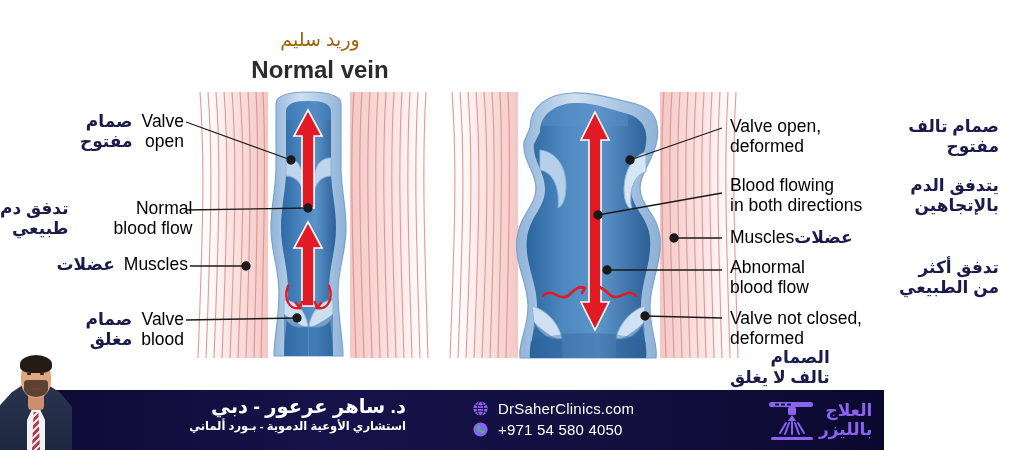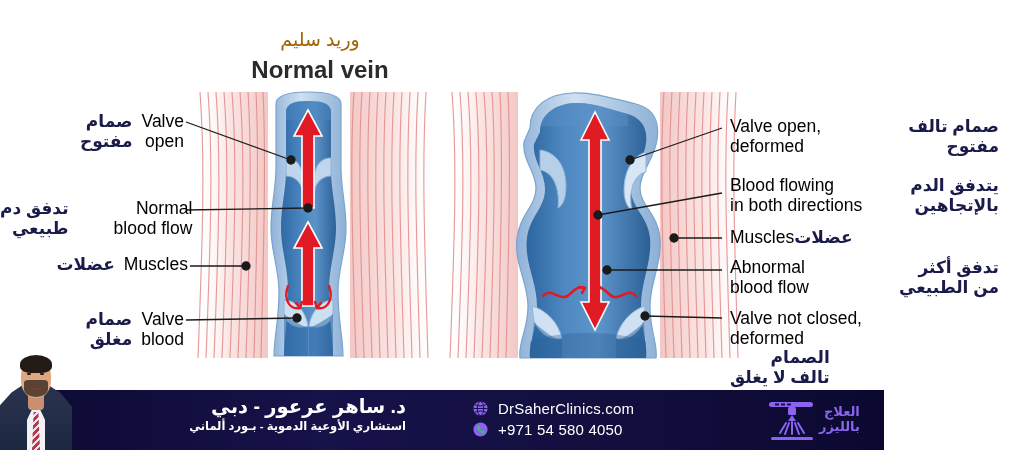--- a/index.html
+++ b/index.html
@@ -71,21 +71,21 @@
   .f-name .n1{font-size:19.5px;font-weight:bold;letter-spacing:.3px;line-height:1.15;}
   .f-name .n2{font-size:11.5px;font-weight:600;line-height:1.2;margin-top:3px;}
   .f-name-wrap{position:absolute;left:86px;top:0;width:300px;height:60px;}
 
   .f-contact{position:absolute;left:452px;top:8px;color:#fff;}
   .f-line{display:flex;align-items:center;height:21px;}
   .f-line .txt{font-size:15px;letter-spacing:.2px;margin-left:9px;}
   .ic{width:17px;height:17px;flex:0 0 17px;}
 
   .f-laser{position:absolute;left:745px;top:6px;display:flex;align-items:center;}
-  .laser-txt{direction:rtl;color:#8a63ef;font-weight:bold;font-size:13px;line-height:1.12;
+  .laser-txt{direction:rtl;color:#8a63ef;font-weight:bold;font-size:17px;line-height:1.12;
     text-align:right;margin-right:8px;}
   .f-logo{position:absolute;left:930px;top:-4px;width:94px;height:68px;}
   .f-logo-bg{position:absolute;left:8px;top:2px;width:86px;height:66px;border-radius:50%;
     background:#0b0830;}
 </style>
 </head>
 <body>
 
 <div class="stage">
 

